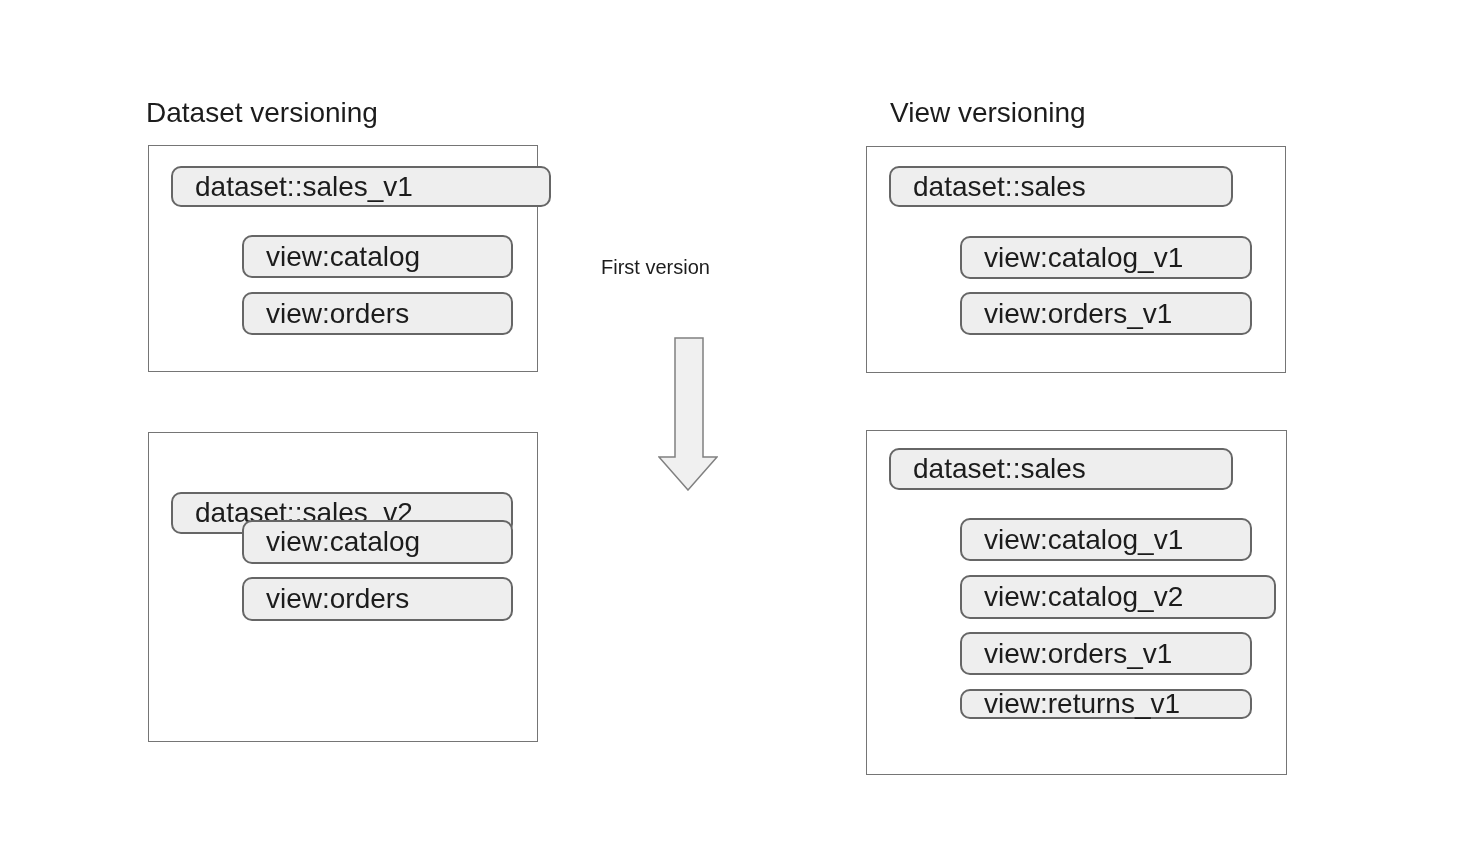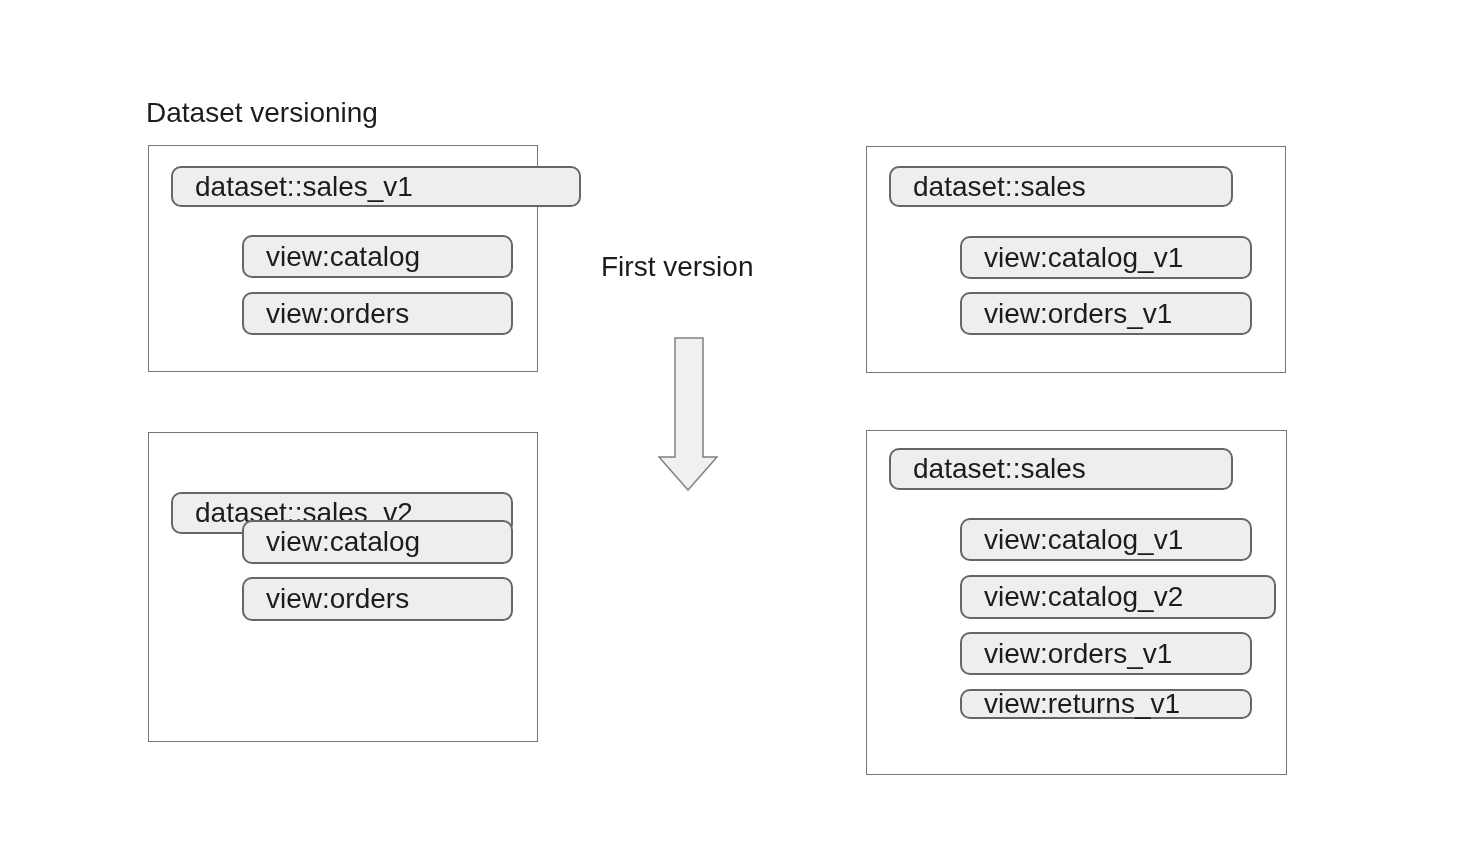--- a/index.html
+++ b/index.html
@@ -38,61 +38,62 @@
     box-sizing: border-box;
     display: flex;
     align-items: center;
     padding-left: 22px;
     font-size: 28px;
     white-space: nowrap;
     color: #1c1c1c;
   }
   .center-label {
     position: absolute;
-    font-size: 28px;
+    font-size: 20px;
     line-height: 32px;
     white-space: nowrap;
     color: #1c1c1c;
   }
   .arrow-wrap {
     position: absolute;
     left: 658px;
     top: 337px;
     width: 60px;
     height: 154px;
   }
 </style>
 </head>
 <body>
 
 <div class="canvas">
 
   <div class="section-title" style="left:146px; top:97px;">Dataset versioning</div>
 
   <div class="outer-box" style="left:148px; top:145px; width:390px; height:227px;">
-    <div class="pill" style="left:22px; top:20px; width:410px; height:41px;">dataset::sales_v1</div>
+    <div class="pill" style="left:22px; top:20px; width:380px; height:41px;">dataset::sales_v1</div>
     <div class="pill" style="left:93px; top:89px; width:271px; height:43px;">view:catalog</div>
     <div class="pill" style="left:93px; top:146px; width:271px; height:43px;">view:orders</div>
   </div>
 
   <div class="outer-box" style="left:148px; top:432px; width:390px; height:310px;">
     <div class="pill" style="left:22px; top:18px; width:342px; height:42px;margin-top:41px;">dataset::sales_v2</div>
     <div class="pill" style="left:93px; top:87px; width:271px; height:44px;">view:catalog</div>
     <div class="pill" style="left:93px; top:144px; width:271px; height:44px;">view:orders</div>
   </div>
 
   <div class="center-label" style="left:601px; top:251px;">First version</div>
 
   <div class="arrow-wrap">
     <svg width="60" height="154" viewBox="0 0 60 154" xmlns="http://www.w3.org/2000/svg">
       <polygon points="17,1 45,1 45,120 59,120 30,153 1,120 17,120" fill="#f0f0f0" stroke="#808080" stroke-width="1.5" stroke-linejoin="miter"></polygon>
     </svg>
   </div>
 
 
+  <div class="section-title" style="left:890px; top:97px;">View versioning</div>
 
   <div class="outer-box" style="left:866px; top:146px; width:420px; height:227px;">
     <div class="pill" style="left:22px; top:19px; width:344px; height:41px;">dataset::sales</div>
     <div class="pill" style="left:93px; top:89px; width:292px; height:43px;">view:catalog_v1</div>
     <div class="pill" style="left:93px; top:145px; width:292px; height:43px;">view:orders_v1</div>
   </div>
 
   <div class="outer-box" style="left:866px; top:430px; width:421px; height:345px;">
     <div class="pill" style="left:22px; top:17px; width:344px; height:42px;">dataset::sales</div>
     <div class="pill" style="left:93px; top:87px; width:292px; height:43px;">view:catalog_v1</div>

